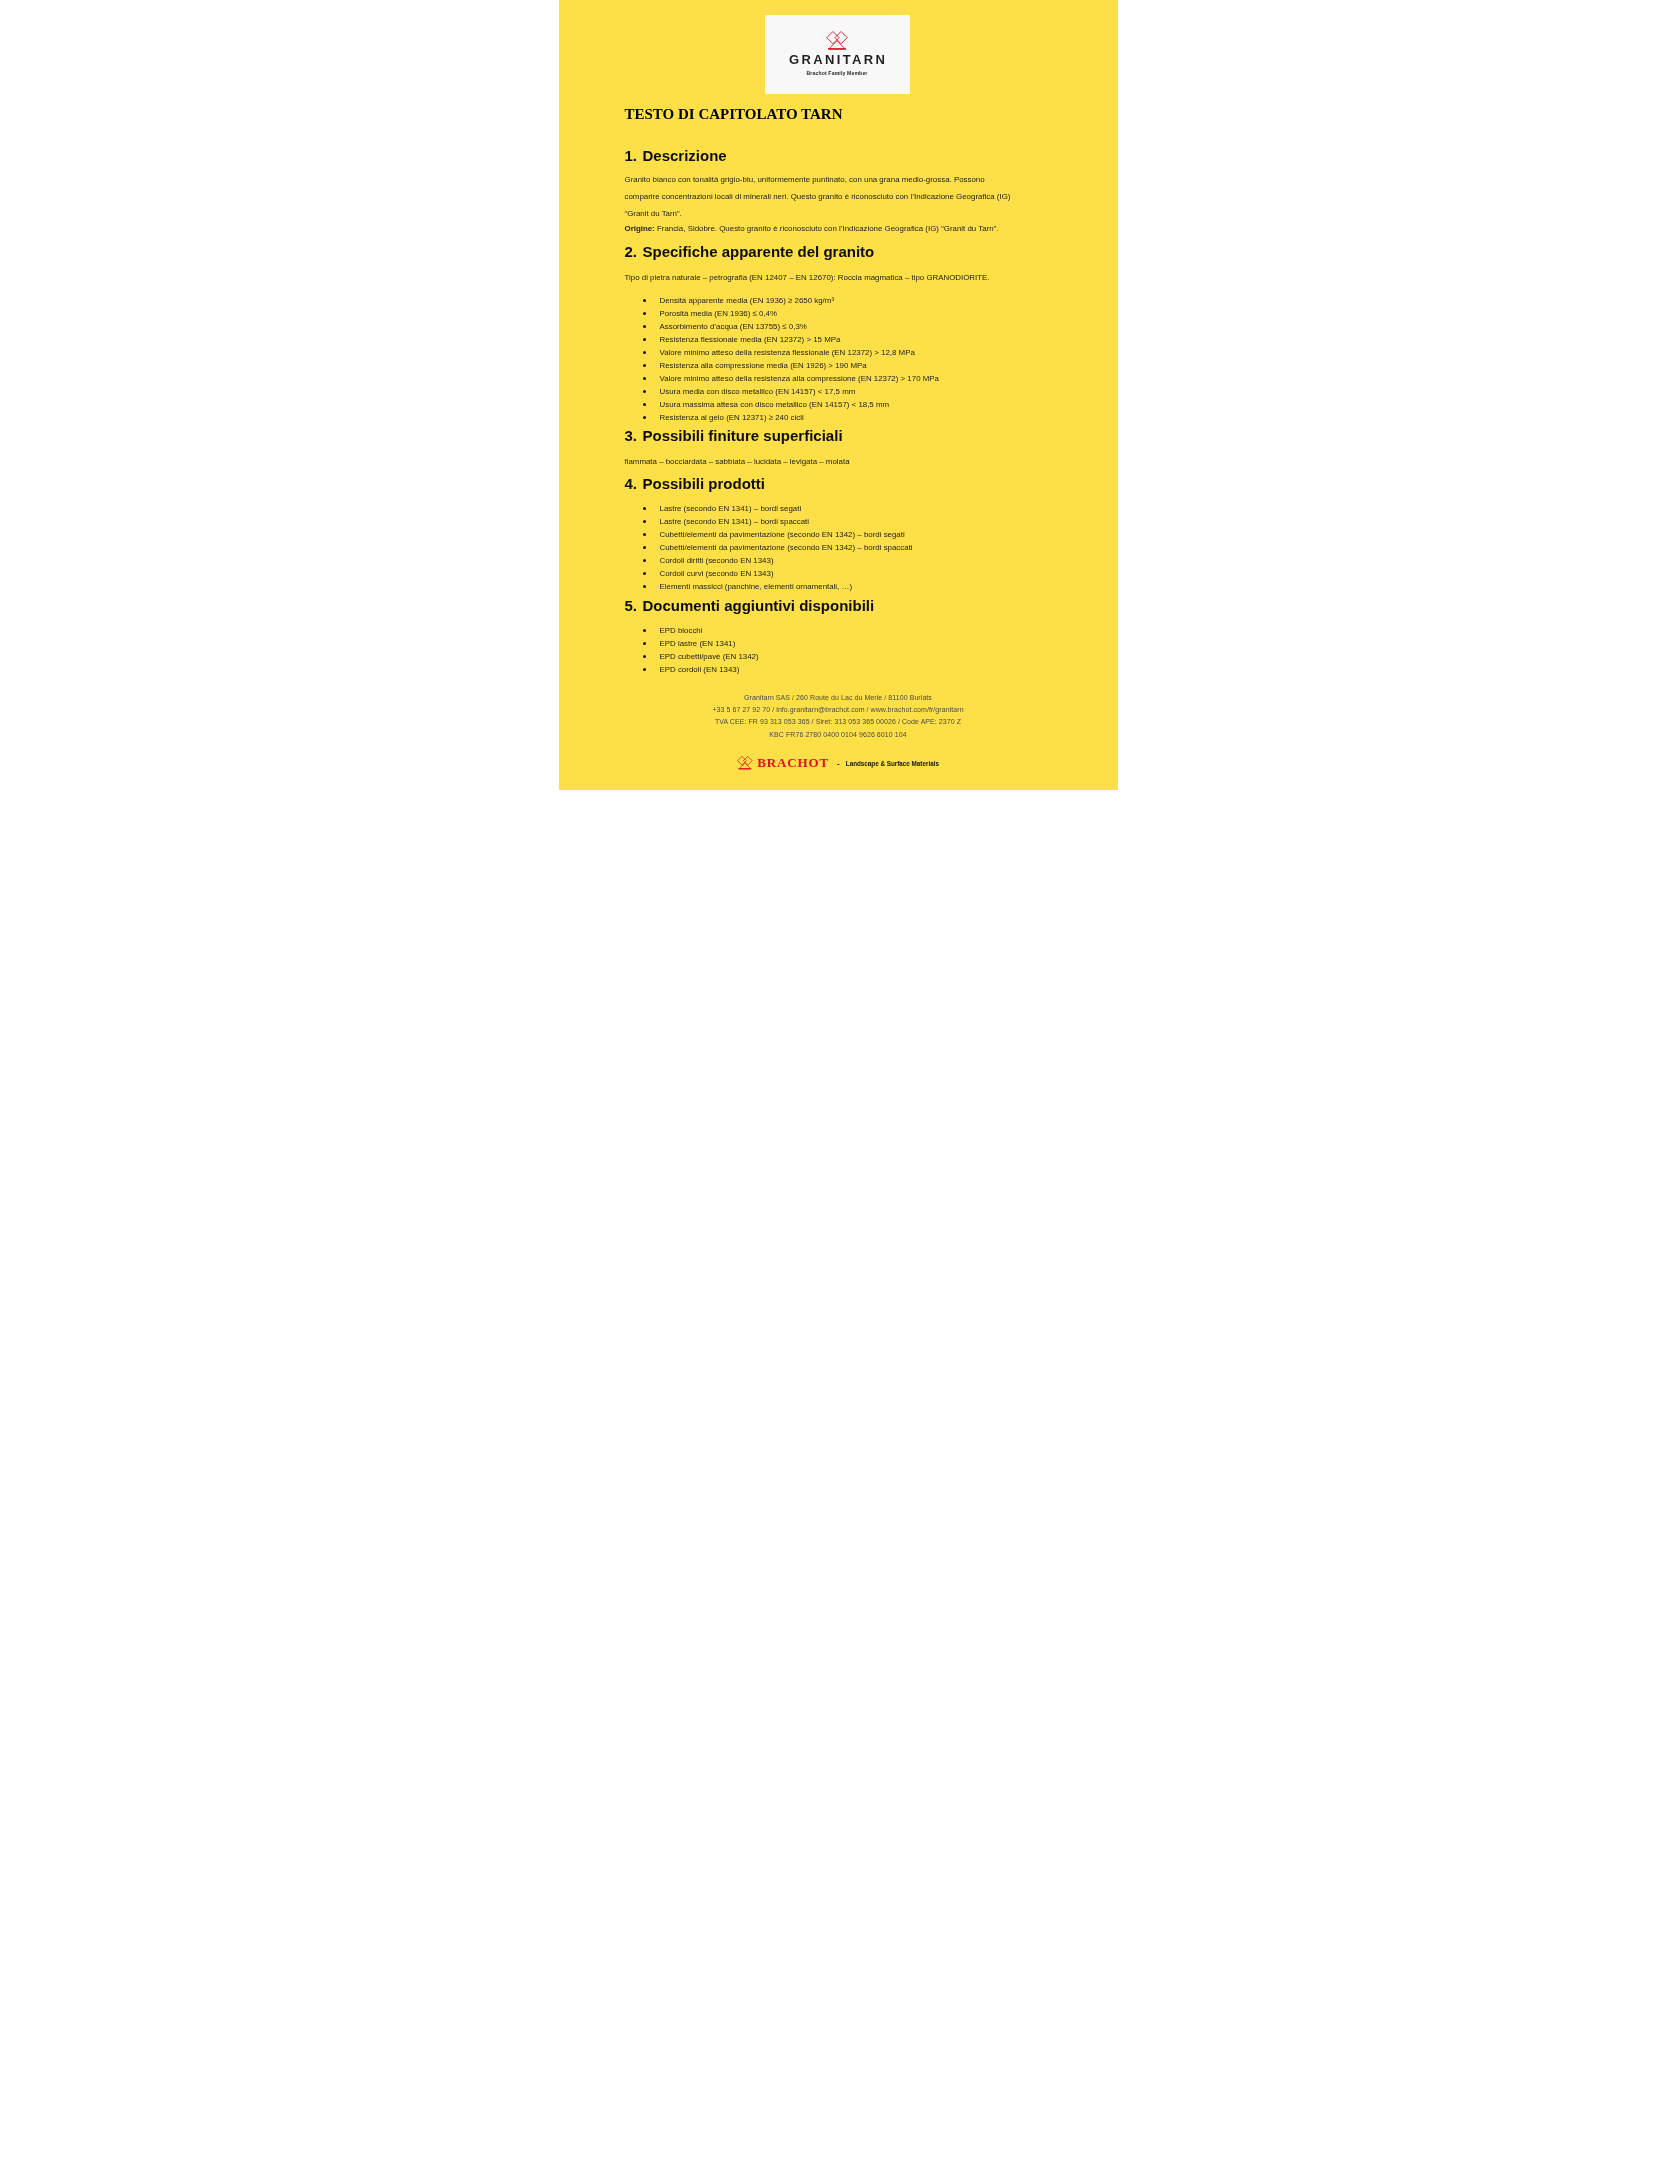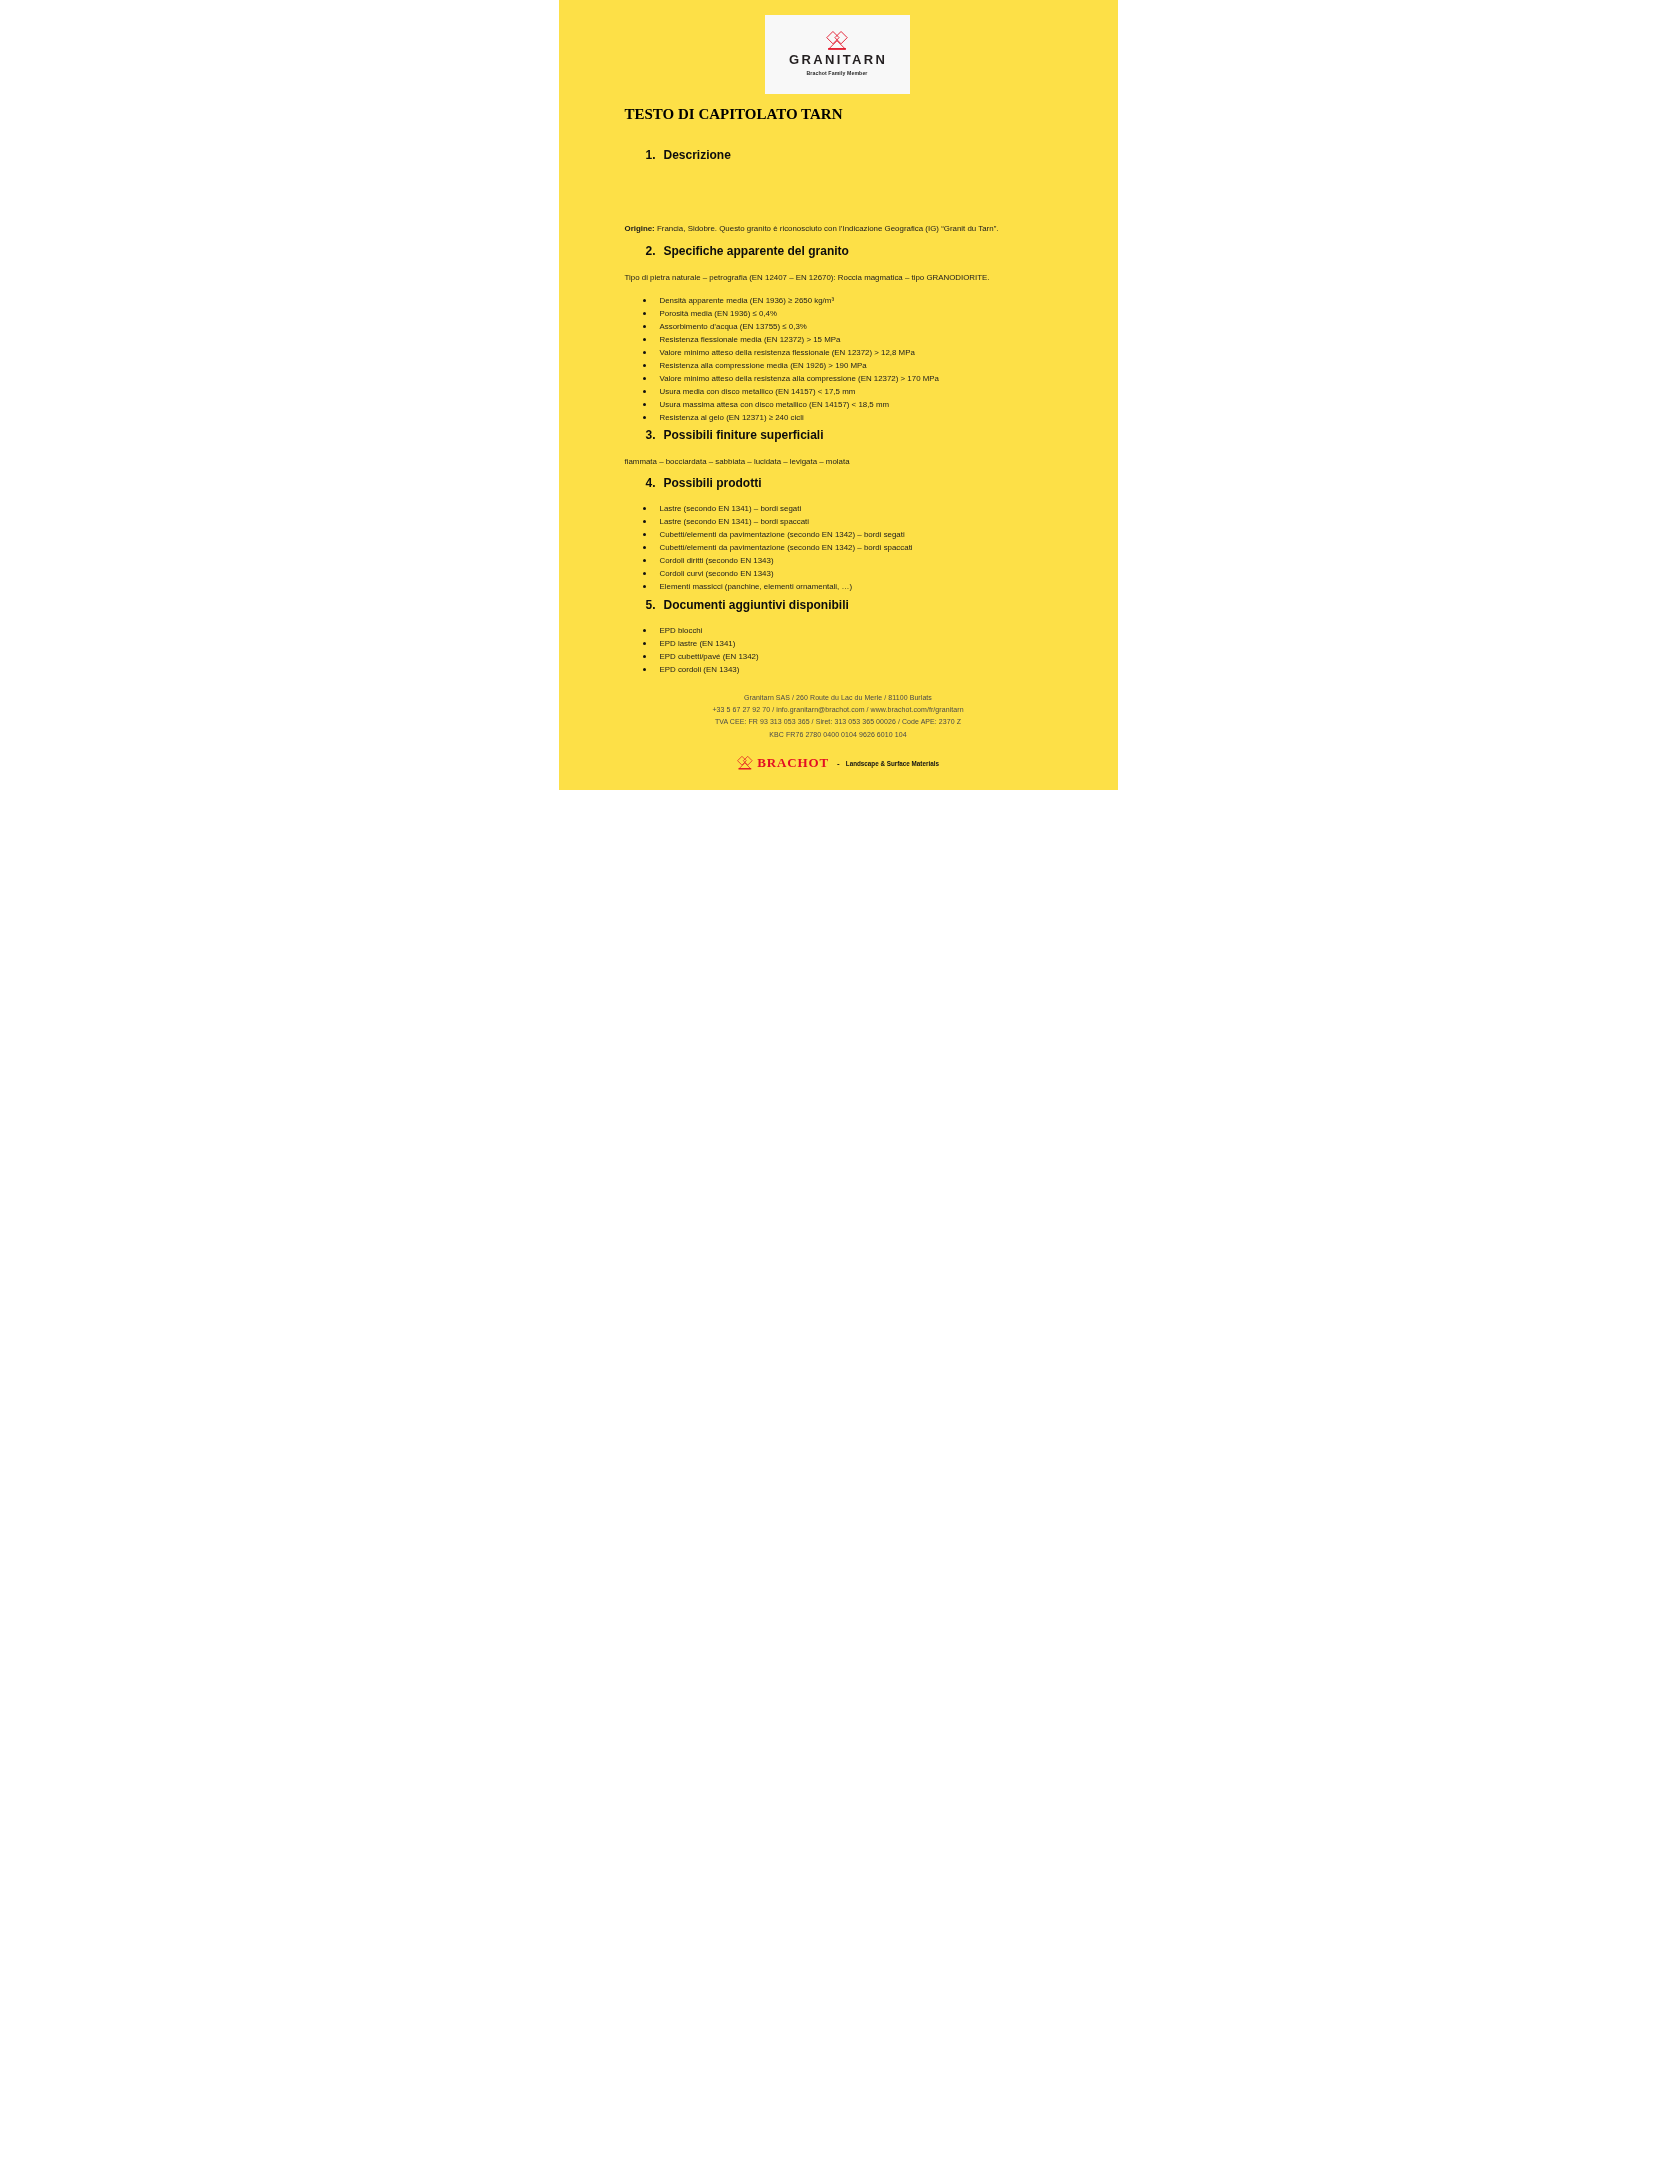--- a/index.html
+++ b/index.html
@@ -61,26 +61,25 @@
     font-weight: 700;
     font-size: 15px;
     line-height: 18.3px;
     color: #000000;
     white-space: nowrap;
   }
   .sec-h {
     position: absolute;
     left: 66px;
     width: 437px;
-    font-size: 12px;
+    font-size: 15px;
     line-height: 13px;
     font-weight: 700;
     color: #0d0d0d;
     white-space: nowrap;
-    margin-left: 21px;
   }
   .sec-h .num {
     display: inline-block;
     width: 18px;
   }
   .bodytext {
     position: absolute;
     left: 66px;
     width: 432px;
     margin: 0;
@@ -180,20 +179,23 @@
     </span>
     <div class="brand-wordmark">GRANITARN</div>
     <div class="brand-tagline">Brachot Family Member</div>
   </div>
 
   <h1 class="doc-title">TESTO DI CAPITOLATO TARN</h1>
 
   <div class="sec-h" style="top:149px">
     <span class="num">1.</span><span>Descrizione</span>
   </div>
+  <p class="bodytext pre" style="top:171px">Granito bianco con tonalità grigio-blu, uniformemente puntinato, con una grana medio-grossa. Possono
+comparire concentrazioni locali di minerali neri. Questo granito è riconosciuto con l’Indicazione Geografica (IG)
+“Granit du Tarn”.</p>
   <p class="bodytext" style="top:220px">
     <span class="origin-label">Origine:</span><span> Francia, Sidobre. Questo granito è riconosciuto con l’Indicazione Geografica (IG) “Granit du Tarn”.</span>
   </p>
 
   <div class="sec-h" style="top:245px">
     <span class="num">2.</span><span>Specifiche apparente del granito</span>
   </div>
   <p class="bodytext" style="top:269px">Tipo di pietra naturale – petrografia (EN 12407 – EN 12670): Roccia magmatica – tipo GRANODIORITE.</p>
   <ul class="bullets" style="top:294px">
     <li>Densità apparente media (EN 1936) ≥ 2650 kg/m³</li>

